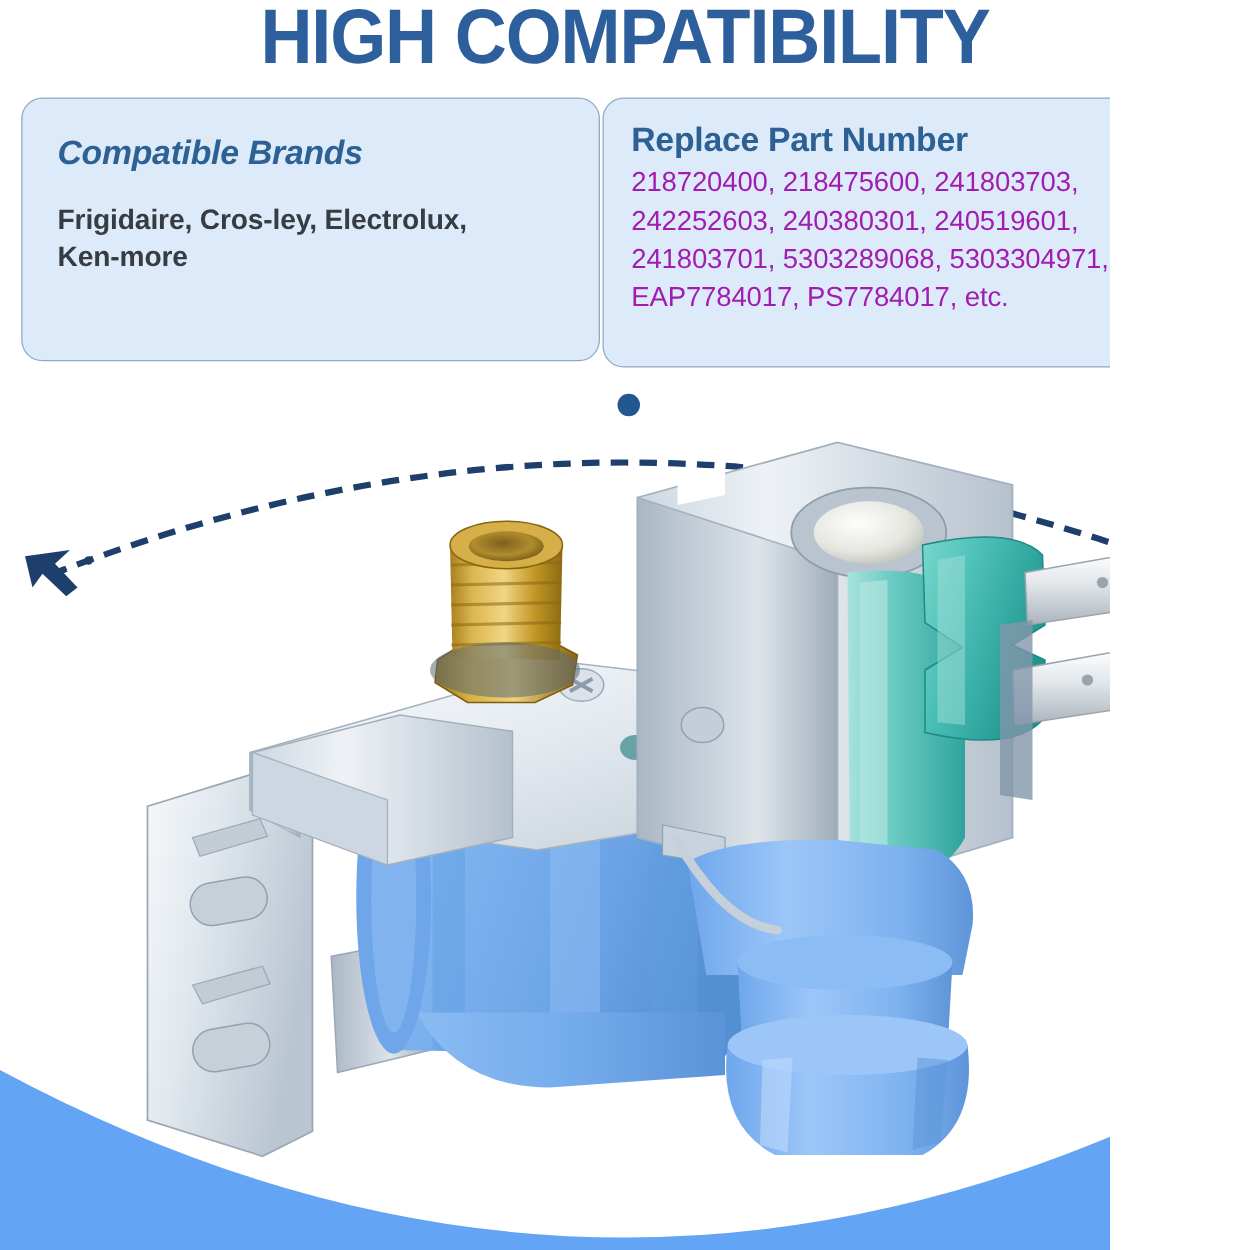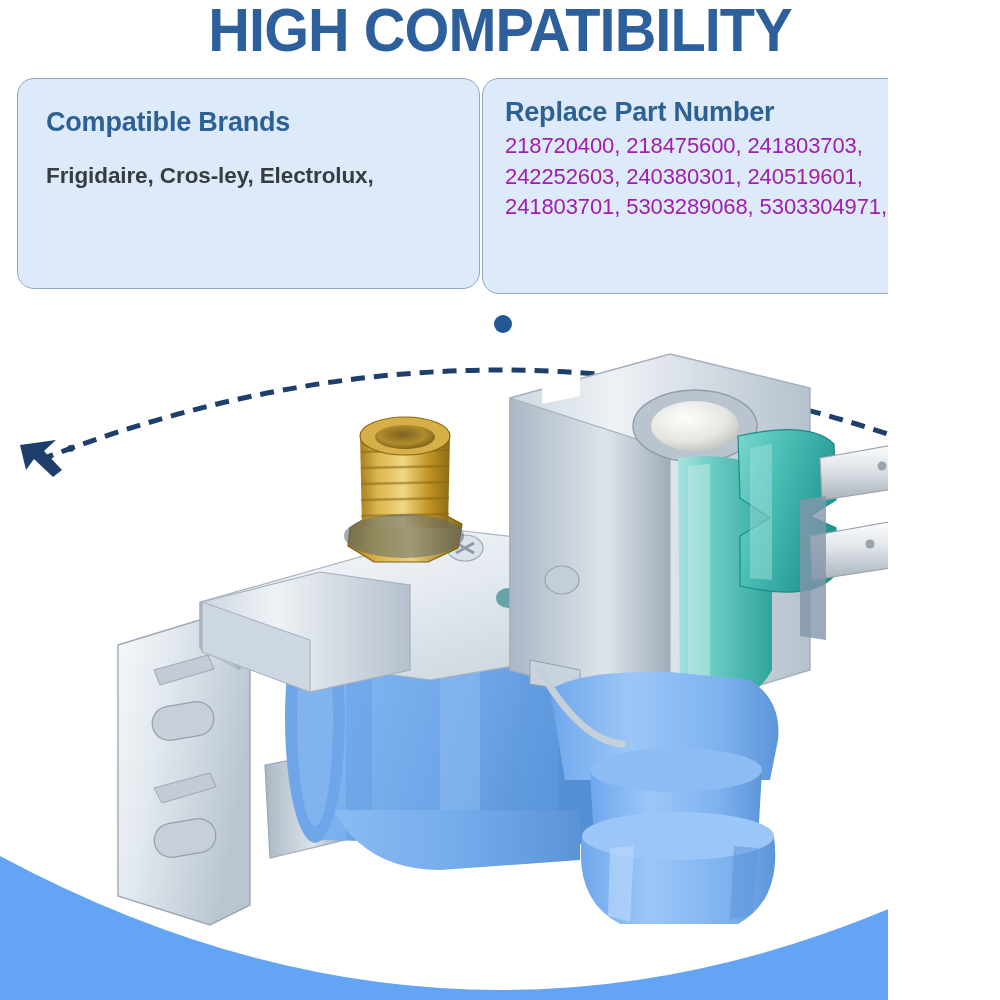--- a/index.html
+++ b/index.html
@@ -59,21 +59,21 @@
     height: 216px;
     padding: 16px 14px 0 22px;
   }
   .panel-title {
     color: #2d6193;
     font-size: 27px;
     font-weight: bold;
     line-height: 34px;
     letter-spacing: -0.2px;
   }
-  #panel-brands .panel-title { margin-bottom: 22px; }
+  #panel-brands .panel-title { margin-bottom: 22px; font-style: italic; }
   #panel-parts .panel-title { margin-bottom: 2px; }
   .panel-body {
     color: #363c42;
     font-size: 22.5px;
     line-height: 30px;
     letter-spacing: -0.1px;
   }
   #panel-parts .panel-body {
     font-size: 22px;
     line-height: 30.5px;
@@ -112,29 +112,31 @@
 <body>
 
 <div id="page">
 
   <div id="title" style="color: rgb(44, 95, 155);">HIGH COMPATIBILITY</div>
 
   <div class="panel" id="panel-brands" style="background: rgb(220, 234, 250); border-color: rgb(143, 168, 196);">
     <div class="panel-title" style="color: rgb(45, 97, 147);">Compatible Brands</div>
     <div class="panel-body" style="color: rgb(54, 60, 66);">
       <div class="brand-line">Frigidaire, Cros-ley, Electrolux,</div>
+      <div class="brand-line">Ken-more</div>
     </div>
   </div>
 
   <div class="panel" id="panel-parts" style="background: rgb(220, 234, 250); border-color: rgb(143, 168, 196);">
     <div class="panel-title" style="color: rgb(45, 97, 147);">Replace Part Number</div>
     <div class="panel-body" style="color: #a21caf;">
       <div>218720400, 218475600, 241803703,</div>
       <div>242252603, 240380301, 240519601,</div>
       <div>241803701, 5303289068, 5303304971,</div>
+      <div>EAP7784017, PS7784017, etc.</div>
     </div>
   </div>
 
   <svg id="arc-layer" viewBox="0 0 1000 210">
     <path id="arc-path" d="M 40 170 Q 500 -10 960 170" fill="none" stroke="#1e3f6b" stroke-width="5" stroke-dasharray="14 9" stroke-linecap="butt"></path>
 
     <circle id="dot-l1" r="2.6" cx="50.55364990234375" cy="165.9180145263672" fill="#1e3f6b"></circle>
     <circle id="dot-l2" r="3.4" cx="70.86986541748047" cy="158.32713317871094" fill="#1e3f6b"></circle>
     <circle id="dot-r1" r="2.6" cx="949.4463500976562" cy="165.91799926757812" fill="#1e3f6b"></circle>
     <circle id="dot-r2" r="3.4" cx="929.130126953125" cy="158.32713317871094" fill="#1e3f6b"></circle>

